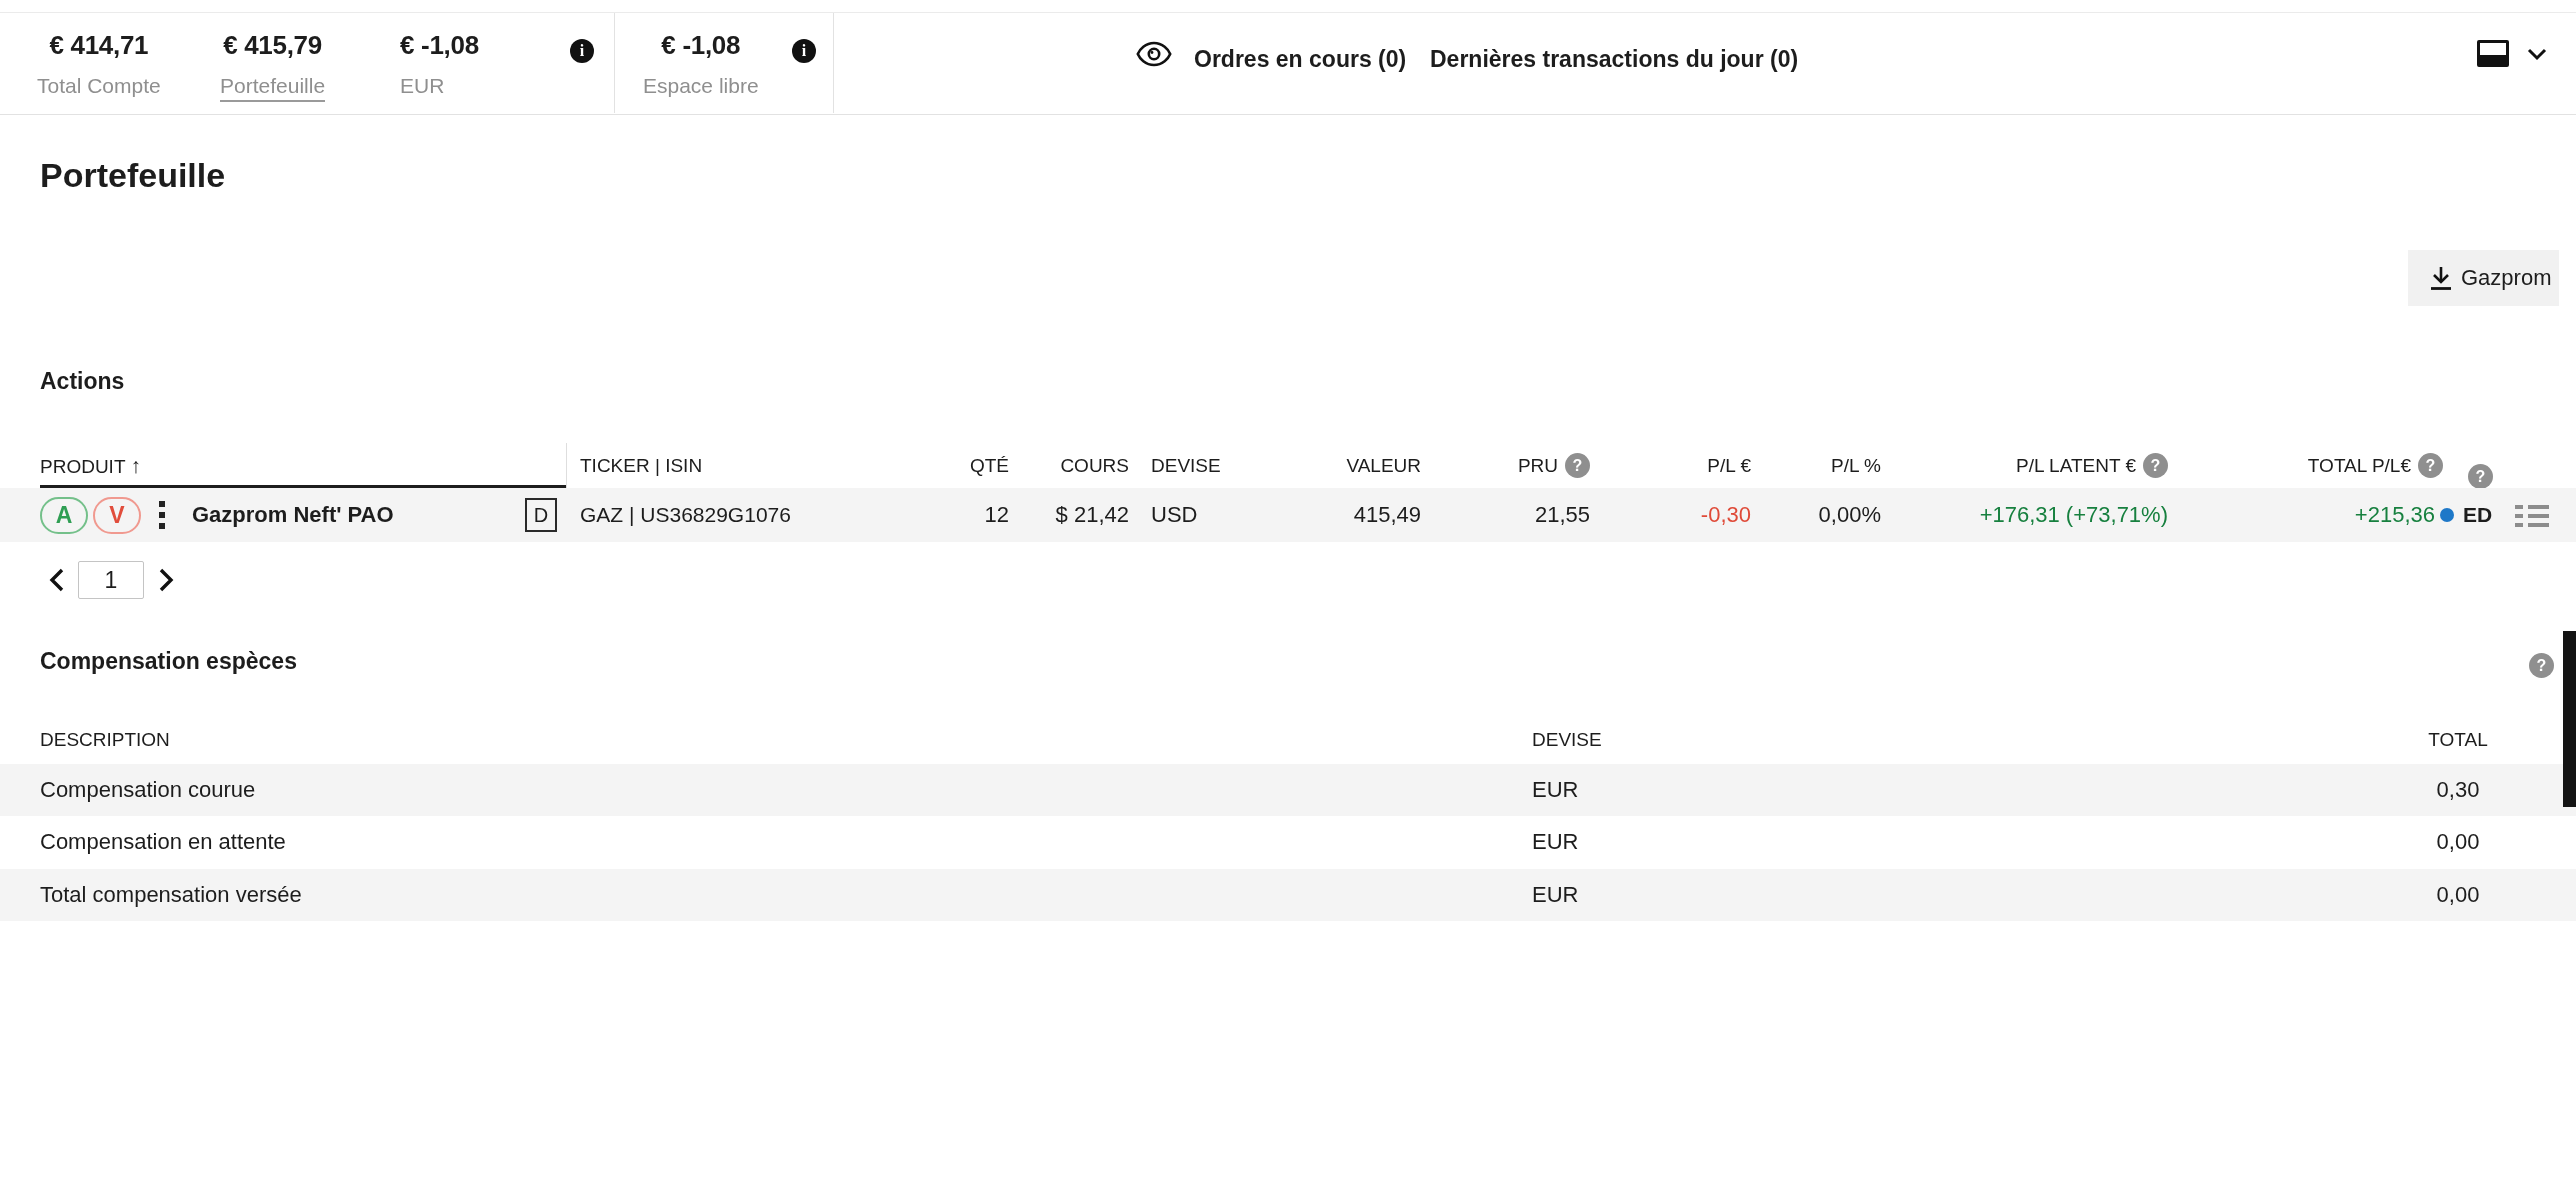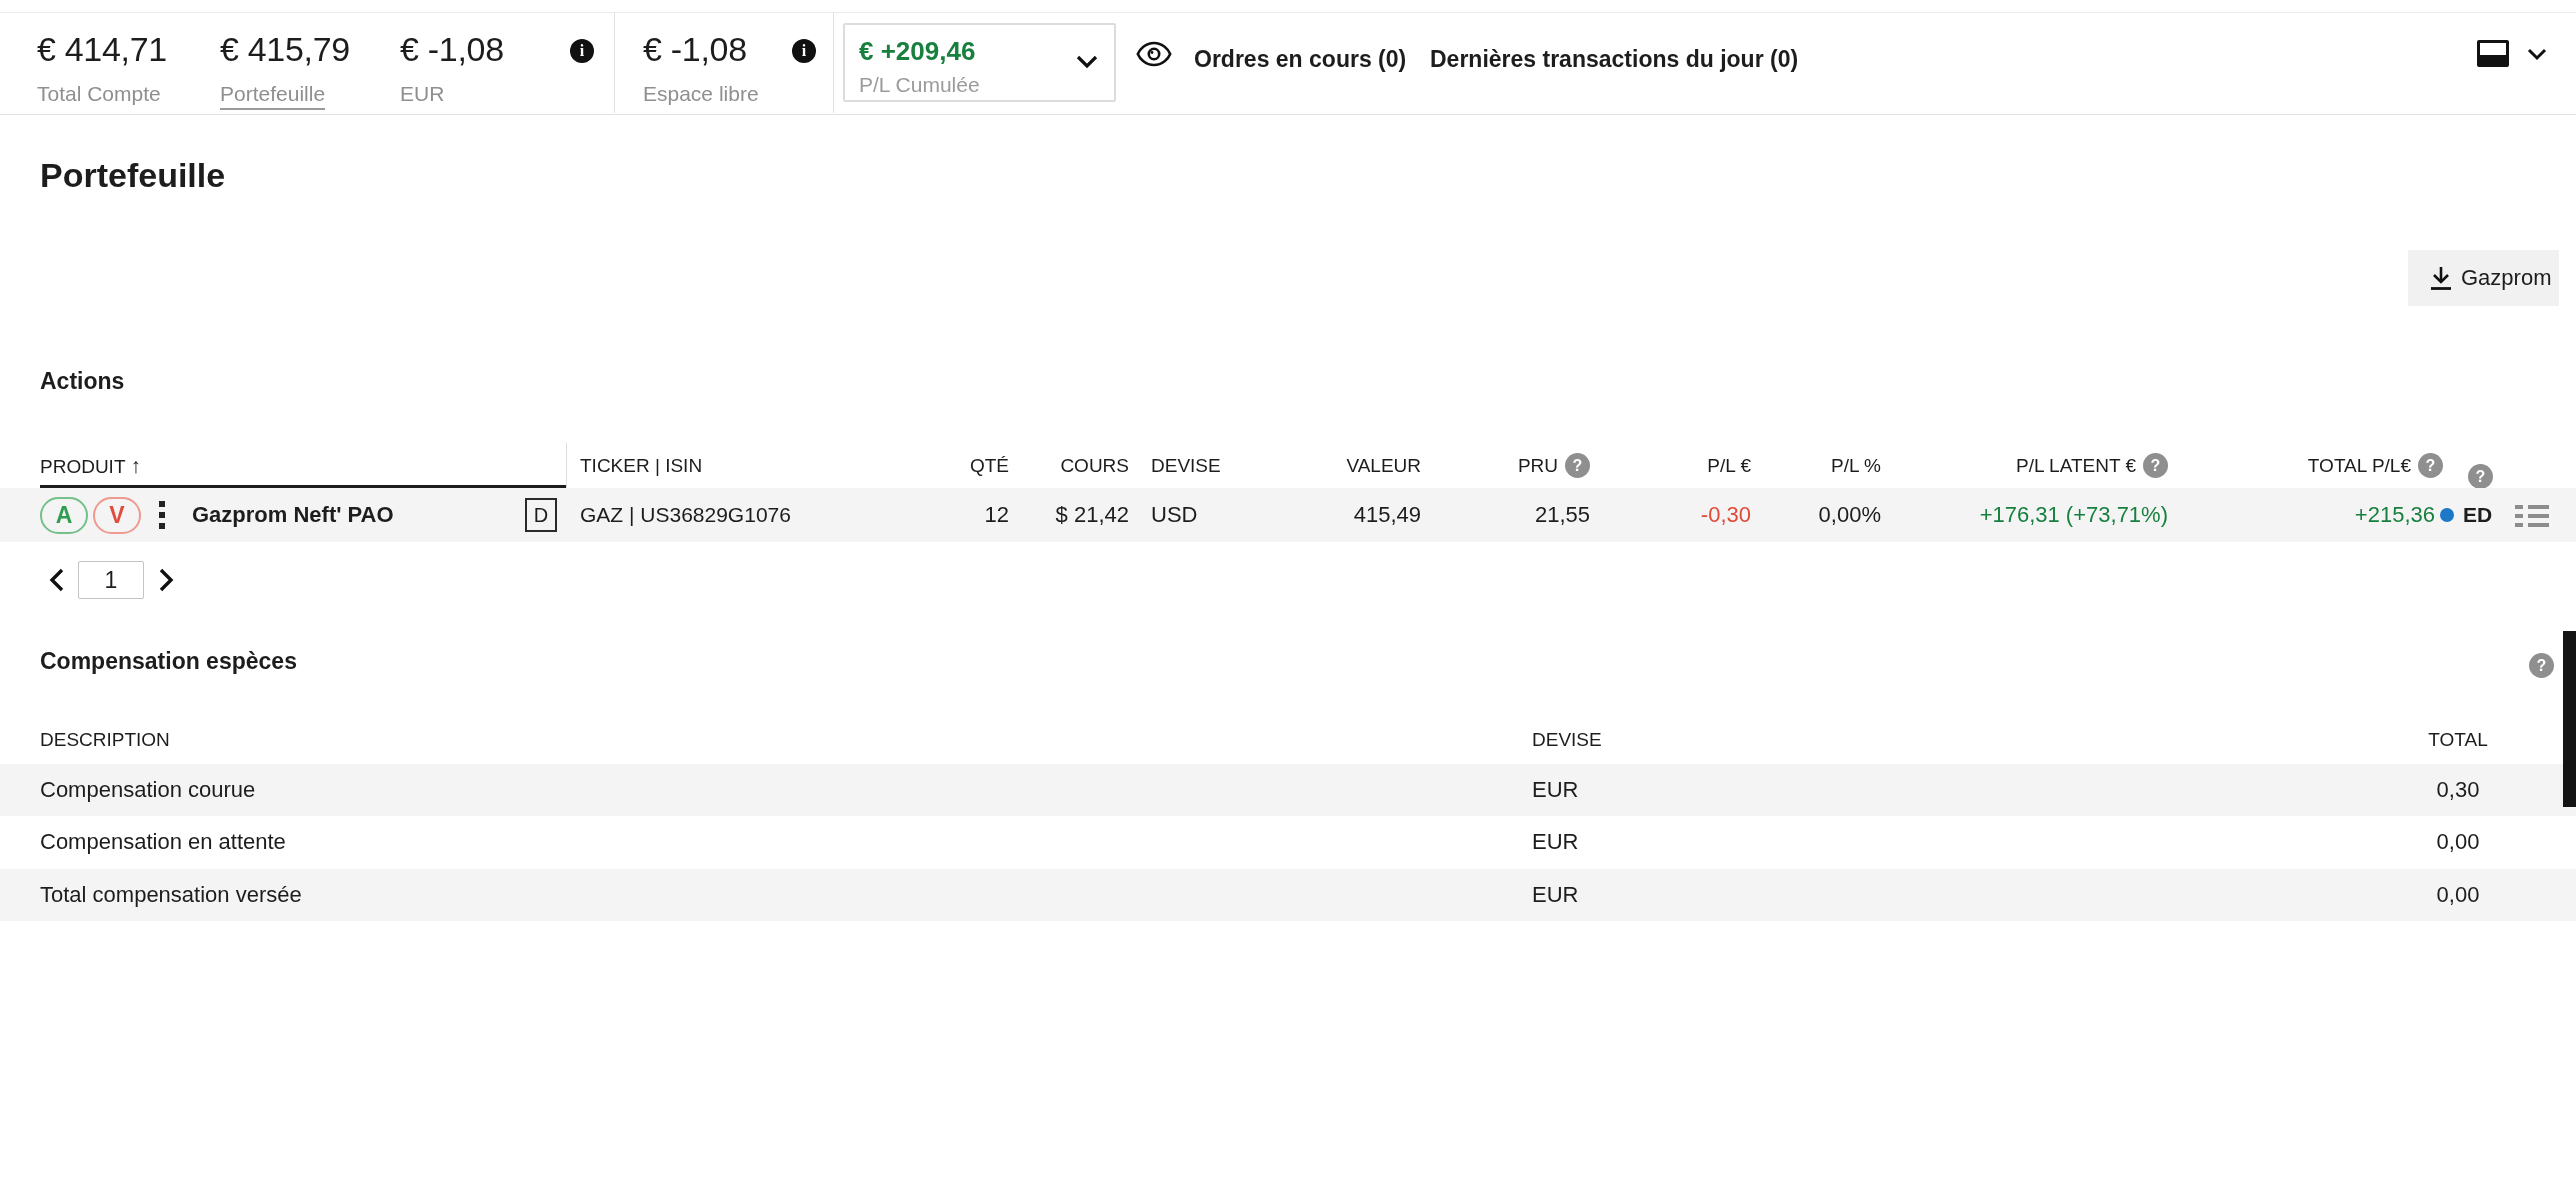--- a/index.html
+++ b/index.html
@@ -3,21 +3,21 @@
 <meta charset="utf-8">
 <style>
   html,body{margin:0;padding:0;background:#fff;}
   #app{position:relative;width:2576px;height:1186px;background:#fff;overflow:hidden;
        font-family:"Liberation Sans",sans-serif;color:#1d1d1d;}
 
   
   .topbar{position:absolute;left:0;top:12px;width:2576px;height:101px;background:#fff;
           border-top:1px solid #ebebeb;border-bottom:1px solid #e2e2e2;}
   .metric{position:absolute;top:17px;}
-  .metric .val{font-size:34px;font-weight:400;letter-spacing:-0.3px;white-space:nowrap;}
+  .metric .val{font-size:26px;font-weight:700;letter-spacing:-0.3px;white-space:nowrap;text-align:center;}
   .metric .lab{margin-top:13px;font-size:21px;color:#8f8f8f;white-space:nowrap;}
   .metric .lab.u{display:inline-block;border-bottom:2px solid #9a9a9a;padding-bottom:2px;}
   .info-ic{position:absolute;width:24px;height:24px;border-radius:50%;background:#111;color:#fff;
            font-size:16px;font-weight:700;display:flex;align-items:center;justify-content:center;
            font-family:"Liberation Serif",serif;}
   .vdiv{position:absolute;top:0;width:1px;height:100px;background:#e2e2e2;}
   .plbox{position:absolute;left:843px;top:10px;width:269px;height:75px;background:#fff;
          border:2px solid #dcdcdc;border-radius:2px;}
   .plbox .val{position:absolute;left:14px;top:11px;font-size:26px;font-weight:600;color:var(--green);white-space:nowrap;}
   .plbox .lab{position:absolute;left:14px;top:48px;font-size:21px;color:#9b9b9b;white-space:nowrap;}
@@ -115,29 +115,20 @@
     <div class="vdiv" style="left:614px"></div>
 
     <div class="metric" style="left:643px">
       <div class="val">€ -1,08</div>
       <div class="lab">Espace libre</div>
     </div>
     <span class="info-ic" style="left:792px;top:26px">i</span>
 
     <div class="vdiv" style="left:833px"></div>
 
-    <div class="plbox">
-      <div class="val">€ +209,46</div>
-      <div class="lab">P/L Cumulée</div>
-      <span class="chev">
-        <svg width="22" height="14" viewBox="0 0 22 14">
-            <polyline points="2,2 11,11 20,2" fill="none" stroke="#111" stroke-width="3.2"></polyline>
-          </svg>
-      </span>
-    </div>
 
     <span class="eye">
       <svg width="36" height="26" viewBox="0 0 36 26">
         <path d="M18 2C9.5 2 3.6 8.5 1.8 13 3.6 17.5 9.5 24 18 24s14.4-6.5 16.2-11C32.4 8.5 26.5 2 18 2z" fill="none" stroke="#111" stroke-width="2.6"></path>
         <circle cx="18" cy="13" r="5.2" fill="none" stroke="#111" stroke-width="2.6"></circle>
         <circle cx="16" cy="11.5" r="1.4" fill="#111"></circle>
       </svg>
     </span>
 
     <div class="hlink" style="left:1194px">Ordres en cours (0)</div>

